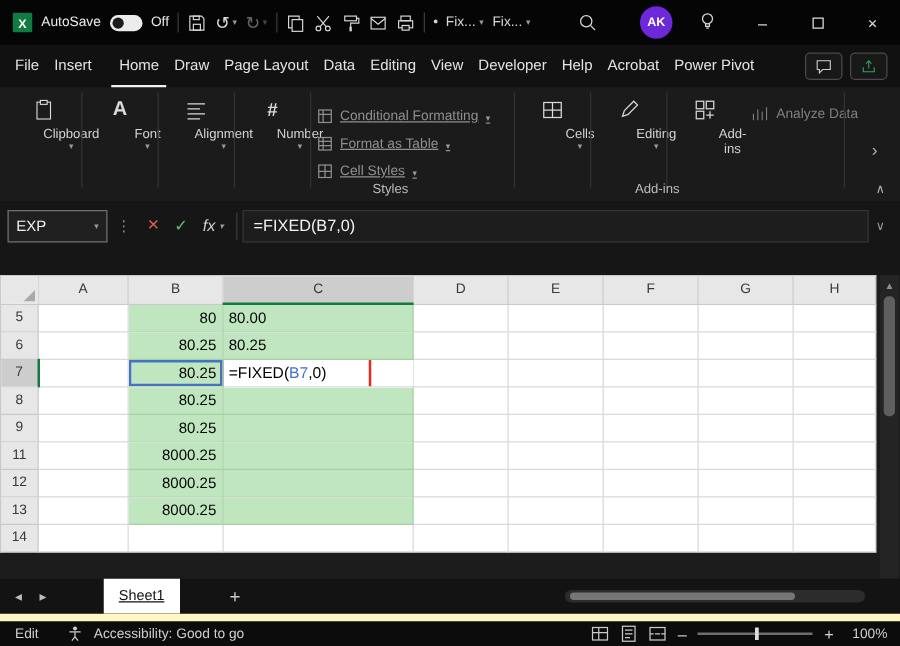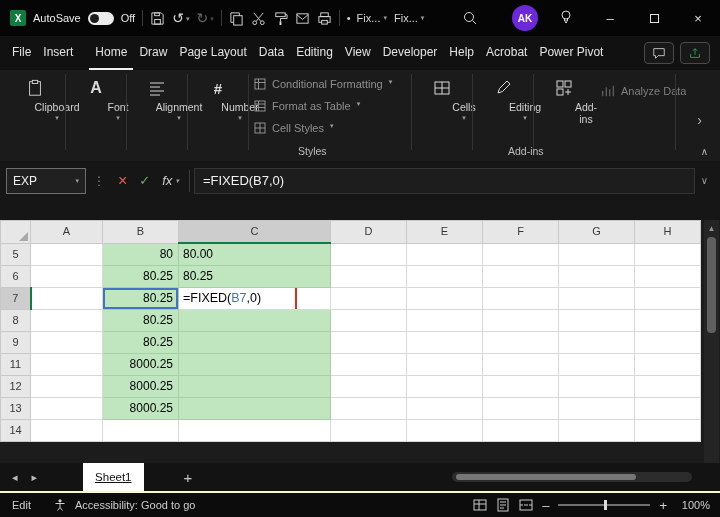--- a/index.html
+++ b/index.html
@@ -37,21 +37,21 @@
   
   .ribbon { position:absolute; top:70px; left:0; right:0; height:91px; background:#1b1b1b; }
   .rb-row { display:flex; align-items:flex-start; padding-left:10px; height:72px; }
   .rgroup { width:50px; display:flex; flex-direction:column; align-items:center; margin-top:6px; gap:2px; flex:0 0 auto; }
   .rg-icon { height:24px; display:flex; align-items:center; justify-content:center; color:#d9d9d9; }
   .rg-label { font-size:10.5px; color:#d2d2d2; text-align:center; line-height:1.1; display:flex; flex-direction:column; align-items:center;margin-left:44px; }
   .rg-a { font-size:16px; font-weight:bold; color:#d9d9d9; }
   .rg-hash { font-size:15px; font-weight:bold; color:#d9d9d9; }
   .rsep { width:1px; height:76px; background:#333; margin:4px 5px 0; flex:0 0 auto; }
   .styles-col { display:flex; flex-direction:column; gap:1px; margin-top:8px; width:152px; flex:0 0 auto; }
-  .style-item { display:flex; align-items:flex-start; gap:6px; height:21px; color:#8f8f8f; font-size:11px; white-space:nowrap; }
+  .style-item { display:flex; align-items:flex-end; gap:6px; height:21px; color:#8f8f8f; font-size:11px; white-space:nowrap;text-decoration:underline; }
   .analyze { display:flex; align-items:center; gap:6px; color:#7f7f7f; font-size:11px; margin:14px 0 0 12px; white-space:nowrap; flex:0 0 auto; }
   .glabel { position:absolute; bottom:4px; font-size:10.5px; color:#bdbdbd; }
   .gl-styles { left:298px; }
   .gl-addins { left:508px; }
   .rsep-right { position:absolute; right:44px; top:4px; height:76px; width:1px; background:#333; }
   .rb-more { position:absolute; right:18px; top:42px; color:#b5b5b5; font-size:14px; }
   .rb-collapse { position:absolute; right:12px; bottom:4px; color:#b5b5b5; font-size:10px; }
 
   
   .formulabar { position:absolute; top:161px; left:0; right:0; height:59px; background:#161616; }
@@ -89,21 +89,21 @@
   
   .sheetbar { position:absolute; top:463px; left:0; right:0; height:28px; background:#131313; display:flex; align-items:center; color:#bdbdbd; }
   .nav1 { font-size:11px; margin-left:12px; }
   .nav2 { font-size:11px; margin-left:14px; }
   .stab { margin-left:46px; height:28px; background:#fff; color:#111; font-size:11.5px; font-weight:normal; text-decoration:underline; display:flex; align-items:center; padding:0 12px; }
   .addsheet { margin-left:40px; font-size:15px; color:#c9c9c9; }
   .hscroll { position:absolute; right:28px; top:9px; width:240px; height:10px; background:#2c2c2c; border-radius:5px; }
   .hthumb { position:absolute; left:4px; top:2px; width:180px; height:6px; background:#767676; border-radius:3px; }
 
   
-  .statusbar { position:absolute; top:491px; left:0; right:0; height:26px; background:#0c0c0c; border-top:2px solid #fef9c3; display:flex; align-items:center; font-size:11px; color:#cfcfcf;justify-content:center; }
+  .statusbar { position:absolute; top:491px; left:0; right:0; height:26px; background:#0c0c0c; border-top:6px solid #fef9c3; display:flex; align-items:center; font-size:11px; color:#cfcfcf;justify-content:center; }
   .mode { margin-left:12px; }
   .acc-icon { margin-left:22px; display:flex; }
   .acc-text { margin-left:8px; }
   .sb-right { margin-left:auto; display:flex; align-items:center; gap:9px; padding-right:10px; }
   .zoom-sign { font-size:13px; color:#d5d5d5; }
   .zoom-slider { width:92px; height:2px; background:#6f6f6f; position:relative; }
   .zoom-thumb { position:absolute; left:50%; top:-4px; width:3px; height:10px; background:#dcdcdc; }
   .zoom-level { width:34px; text-align:right; }
   svg { display:block; }
 </style>

